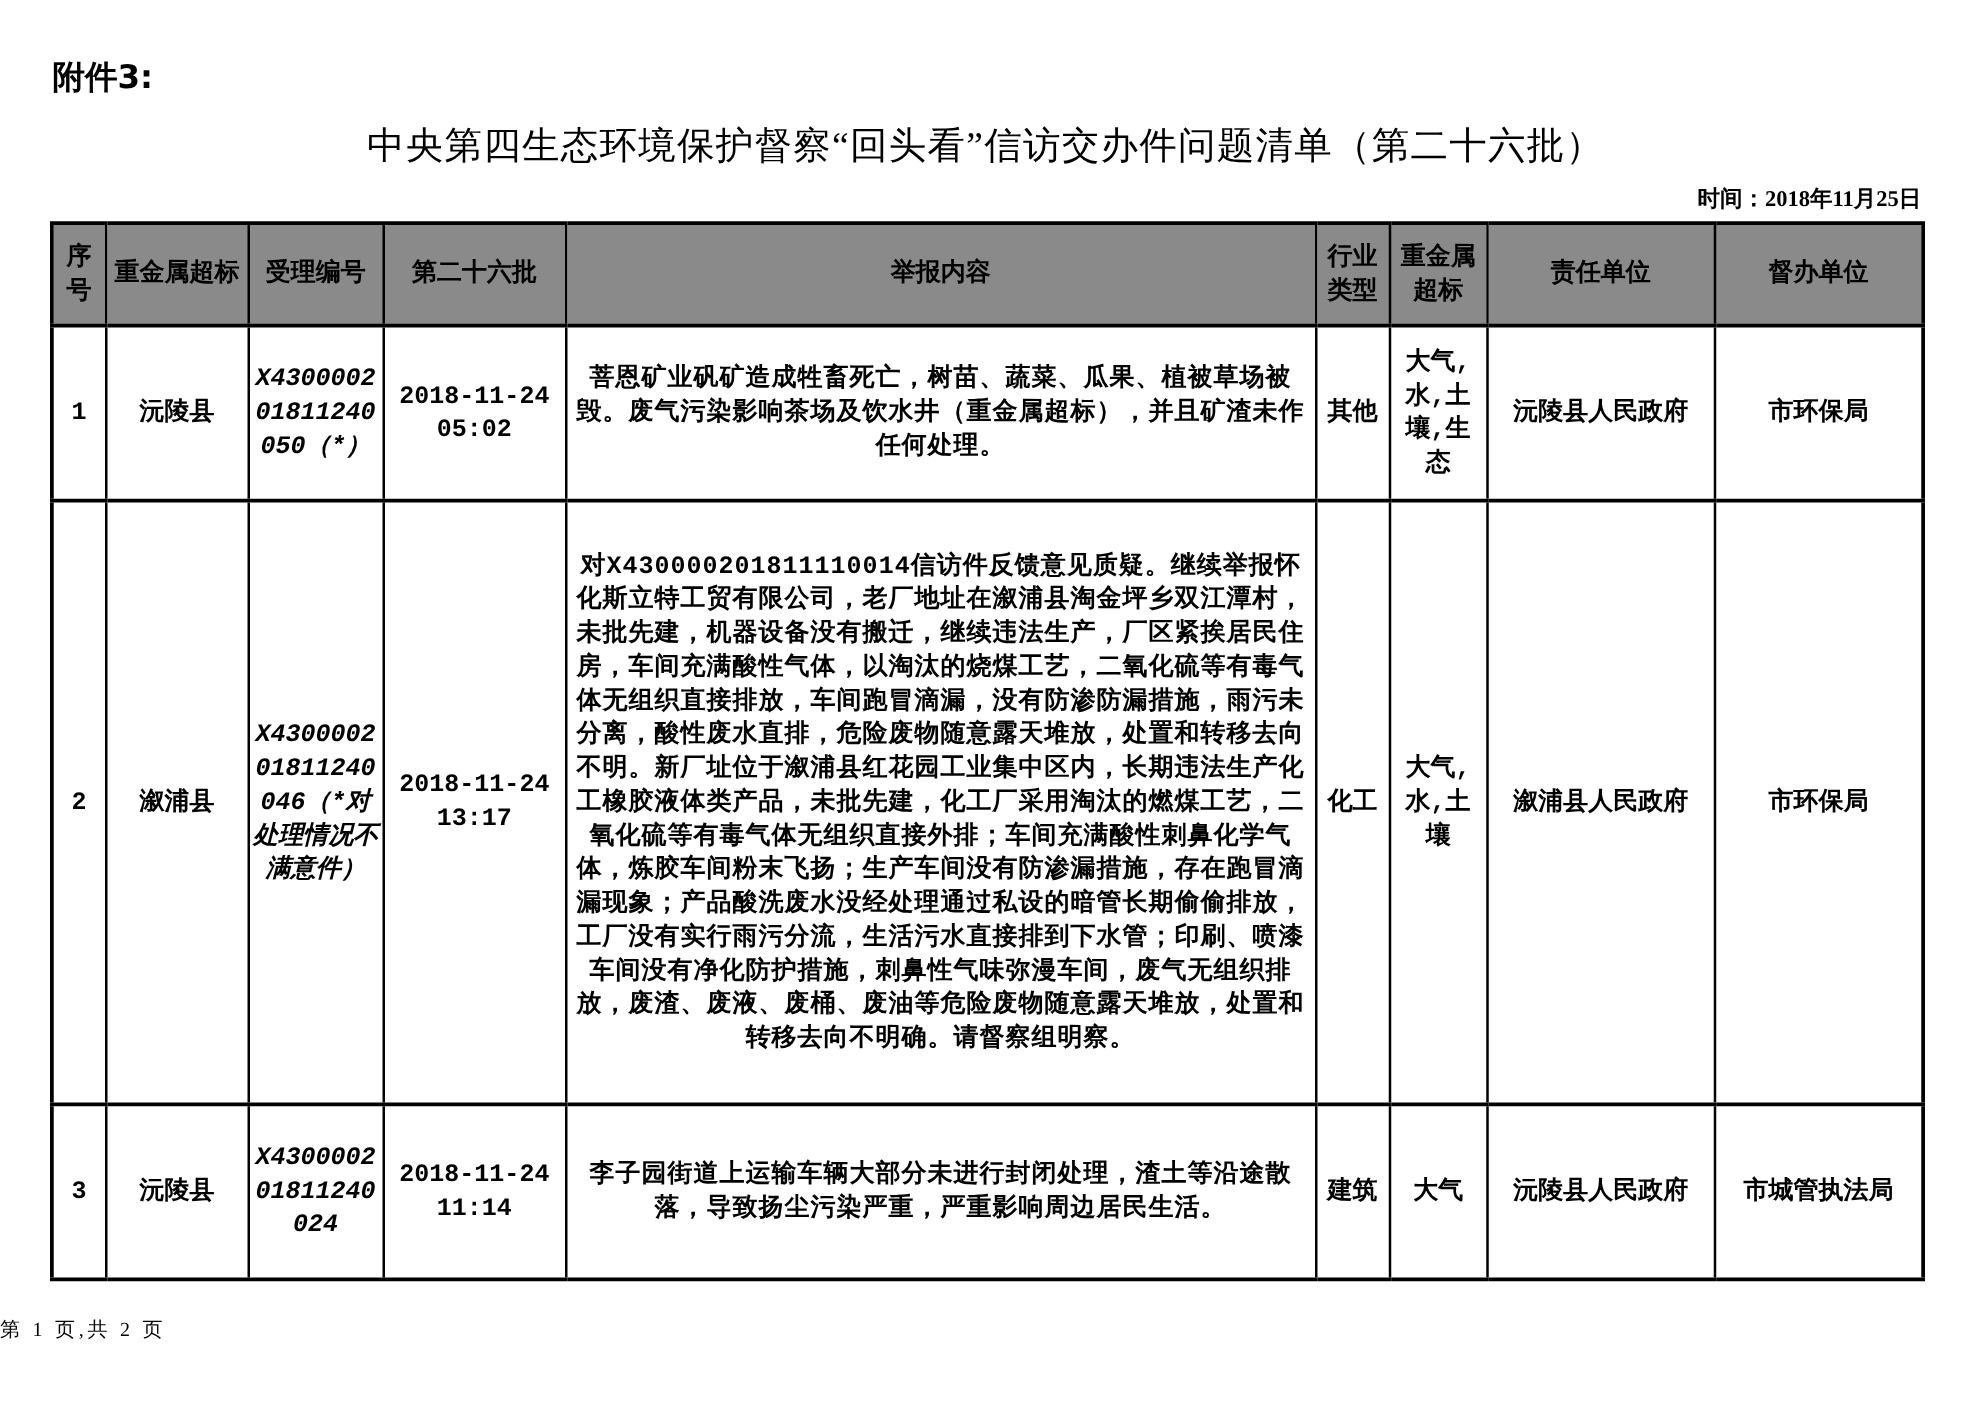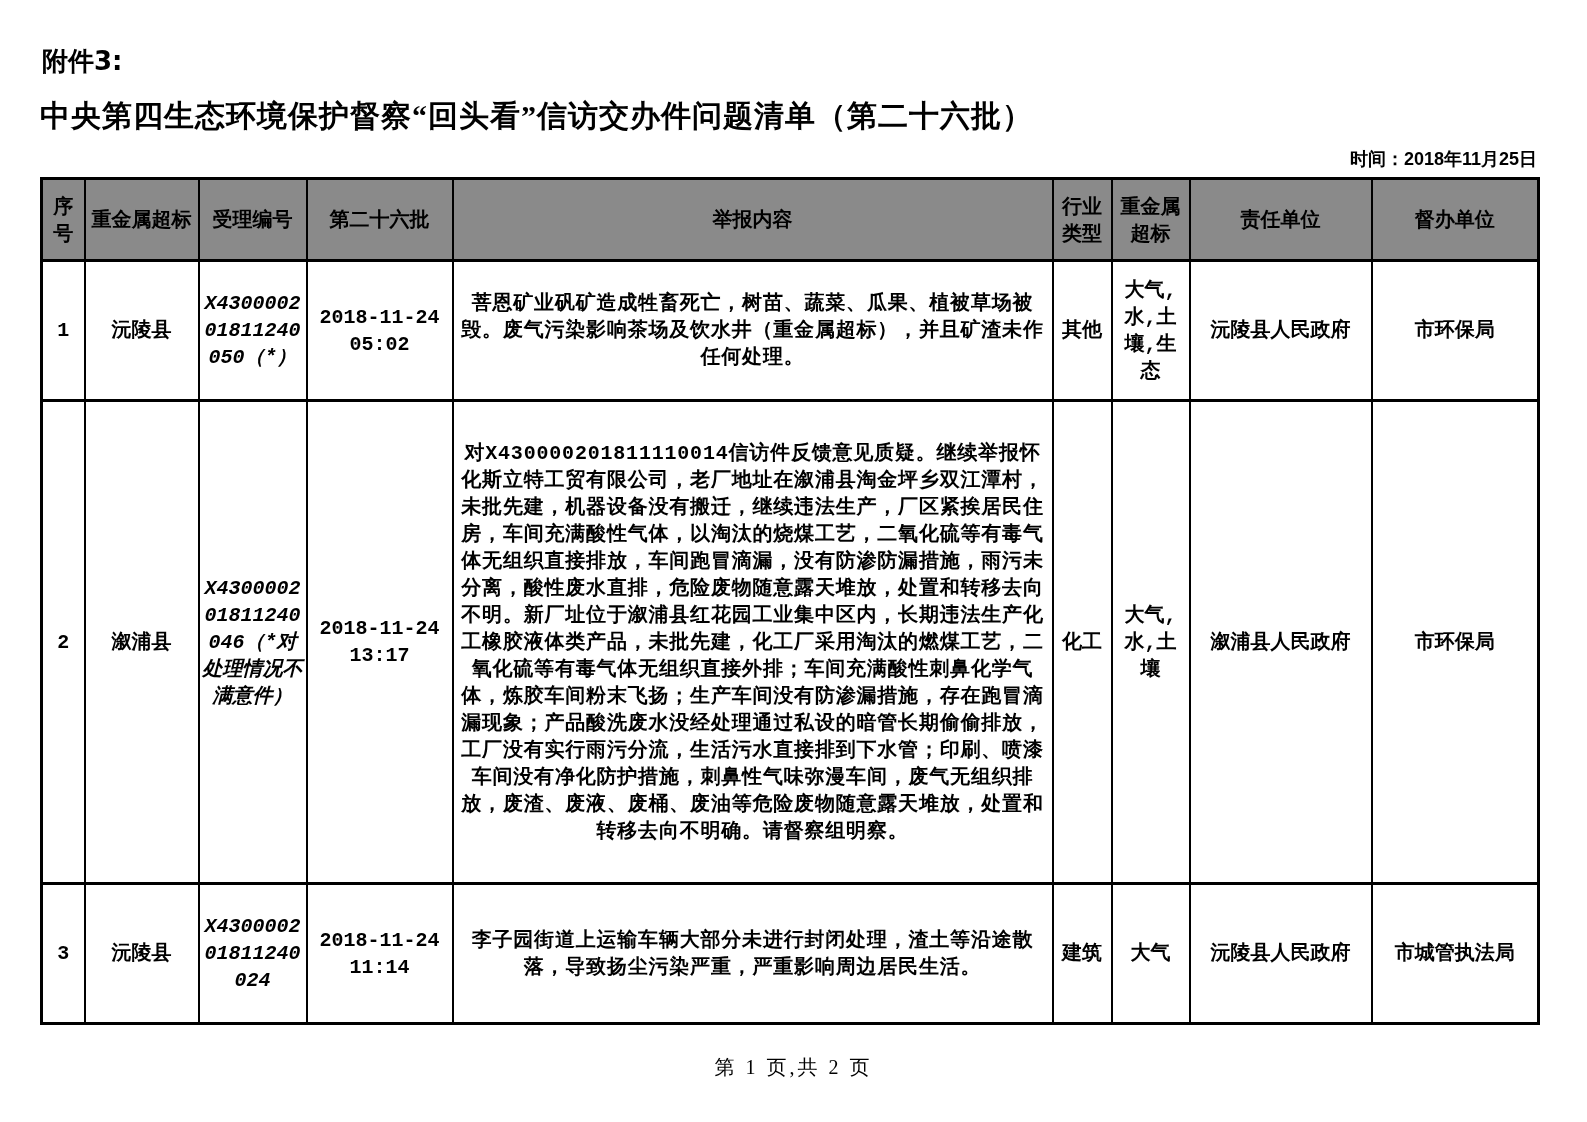--- a/index.html
+++ b/index.html
@@ -8,55 +8,55 @@
     font-family:"Liberation Serif","DejaVu Serif",serif;color:#000;
     overflow:hidden;
   }
   .attachment{
     position:absolute;left:42px;top:44px;
     font-size:26px;font-weight:700;
     font-family:"DejaVu Sans","Liberation Sans",sans-serif;
   }
   .doc-title{
     position:absolute;left:40px;top:96px;width:1497px;
-    font-size:30px;font-weight:700;letter-spacing:1px;
+    text-align:center;font-size:30px;font-weight:400;letter-spacing:1px;
   }
   .date-line{
     position:absolute;right:50px;top:147px;
     font-size:18px;font-weight:600;
-    font-family:Liberation Sans, sans-serif;
+    font-family:Liberation Serif, serif;
   }
   table.report{
     position:absolute;left:40px;top:177px;width:1497px;
     border-collapse:collapse;table-layout:fixed;
     border:3px solid #000;
     font-family:"Liberation Mono","DejaVu Sans Mono",monospace;
   }
   table.report th, table.report td{
     border-left:2px solid #000;border-right:2px solid #000;
     border-top:3px solid #000;border-bottom:3px solid #000;
     vertical-align:middle;text-align:center;
     font-weight:700;font-size:20px;line-height:1.35;
     padding:2px 3px;overflow:hidden;
   }
-  table.report thead tr{height:82px;font-family:Liberation Serif, serif;}
+  table.report thead tr{height:82px;}
   table.report thead th{background:var(--header-bg,#8a8a8a);}
   table.report tbody tr:nth-child(1){height:140px;}
   table.report tbody tr:nth-child(2){height:483px;}
   table.report tbody tr:nth-child(3){height:140px;}
   td.col-content{
     text-align:left;padding:4px 8px;
     letter-spacing:0.8px;line-height:28px;font-size:20px;
   }
   td.col-caseno{word-break:break-all;font-size:20px;line-height:1.3;padding:2px 2px;font-style:italic;}
   td.col-pollution{word-break:break-all;line-height:1.3;}
   td.col-time{line-height:1.3;}
   .page-footer{
     position:absolute;left:0;top:1054px;width:100%;
-    text-align:center;font-size:20px;font-weight:400;letter-spacing:3px;
+    text-align:left;font-size:16px;font-weight:400;letter-spacing:3px;
   }
 </style>
 </head>
 <body>
 
 <div class="attachment">附件3:</div>
 
 <div class="doc-title">中央第四生态环境保护督察“回头看”信访交办件问题清单（第二十六批）</div>
 
 <div class="date-line">时间：2018年11月25日</div>

